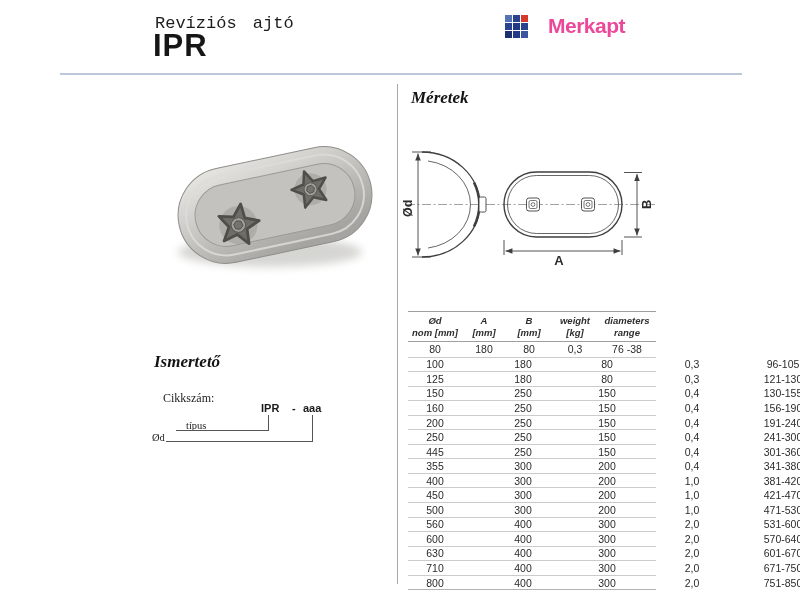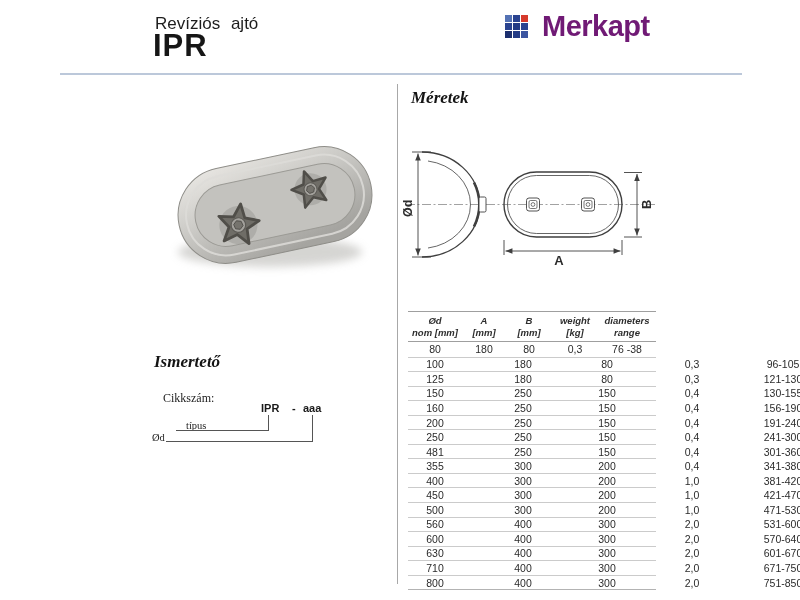--- a/index.html
+++ b/index.html
@@ -1,32 +1,32 @@
 <!DOCTYPE html>
 <html><head>
 <meta charset="utf-8">
 <style>
   * { margin:0; padding:0; box-sizing:border-box; }
   html,body { background:#ffffff; }
   .page { position:relative; width:800px; height:600px; background:#ffffff; overflow:hidden;
           font-family:"Liberation Sans",sans-serif; }
 
   
-  .product-family { position:absolute; left:155px; top:14px; font-family:Liberation Sans, sans-serif;
+  .product-family { position:absolute; left:155px; top:14px; font-family:Liberation Mono, monospace;
                     font-size:17px; color:#1d1d1d; word-spacing:6px; }
   .product-code   { position:absolute; left:153px; top:28px; font-size:31px; font-weight:800;
                     letter-spacing:1px; color:#161616; }
   .logo { position:absolute; left:505px; top:12px; display:flex; align-items:flex-start; }
   .logo-grid { display:grid; grid-template-columns:repeat(3,7px); grid-template-rows:repeat(3,7px);
                gap:1px; margin-top:3px; }
   .logo-grid i { display:block; }
   .lg1{background:#5472b4;} .lg2{background:#2a4390;} .lg3{background:#d63a2c;}
   .lg4{background:#2a4390;} .lg5{background:#223a85;} .lg6{background:#2a4390;}
   .lg7{background:#1c2f6e;} .lg8{background:#223a85;} .lg9{background:#3b55a0;}
-  .logo-text { font-size:29px; font-weight:800; color:#701a75; letter-spacing:-0.5px; line-height:28px; margin-left:14px; }
+  .logo-text { font-size:21px; font-weight:800; color:#ec4899; letter-spacing:-0.5px; line-height:28px; margin-left:20px; }
 
   .head-rule { position:absolute; left:60px; top:73px; width:682px; height:2px; background:#bcc8da; }
   .col-divider { position:absolute; left:397px; top:84px; width:1px; height:500px; background:#a8a8a8; }
 
   
   .section-heading { position:absolute; font-family:"Liberation Serif",serif; font-style:italic;
                      font-weight:bold; font-size:17px; color:#141414; }
   .h-meretek   { left:411px; top:88px; }
   .h-ismerteto { left:154px; top:310px;margin-top:42px; }
 
@@ -249,21 +249,21 @@
           <div class="td">191-240</div>
         </div>
         <div class="tr">
           <div class="td">250</div>
           <div class="td">250</div>
           <div class="td">150</div>
           <div class="td">0,4</div>
           <div class="td">241-300</div>
         </div>
         <div class="tr">
-          <div class="td">481</div>
+          <div class="td">445</div>
           <div class="td">250</div>
           <div class="td">150</div>
           <div class="td">0,4</div>
           <div class="td">301-360</div>
         </div>
         <div class="tr">
           <div class="td">355</div>
           <div class="td">300</div>
           <div class="td">200</div>
           <div class="td">0,4</div>

